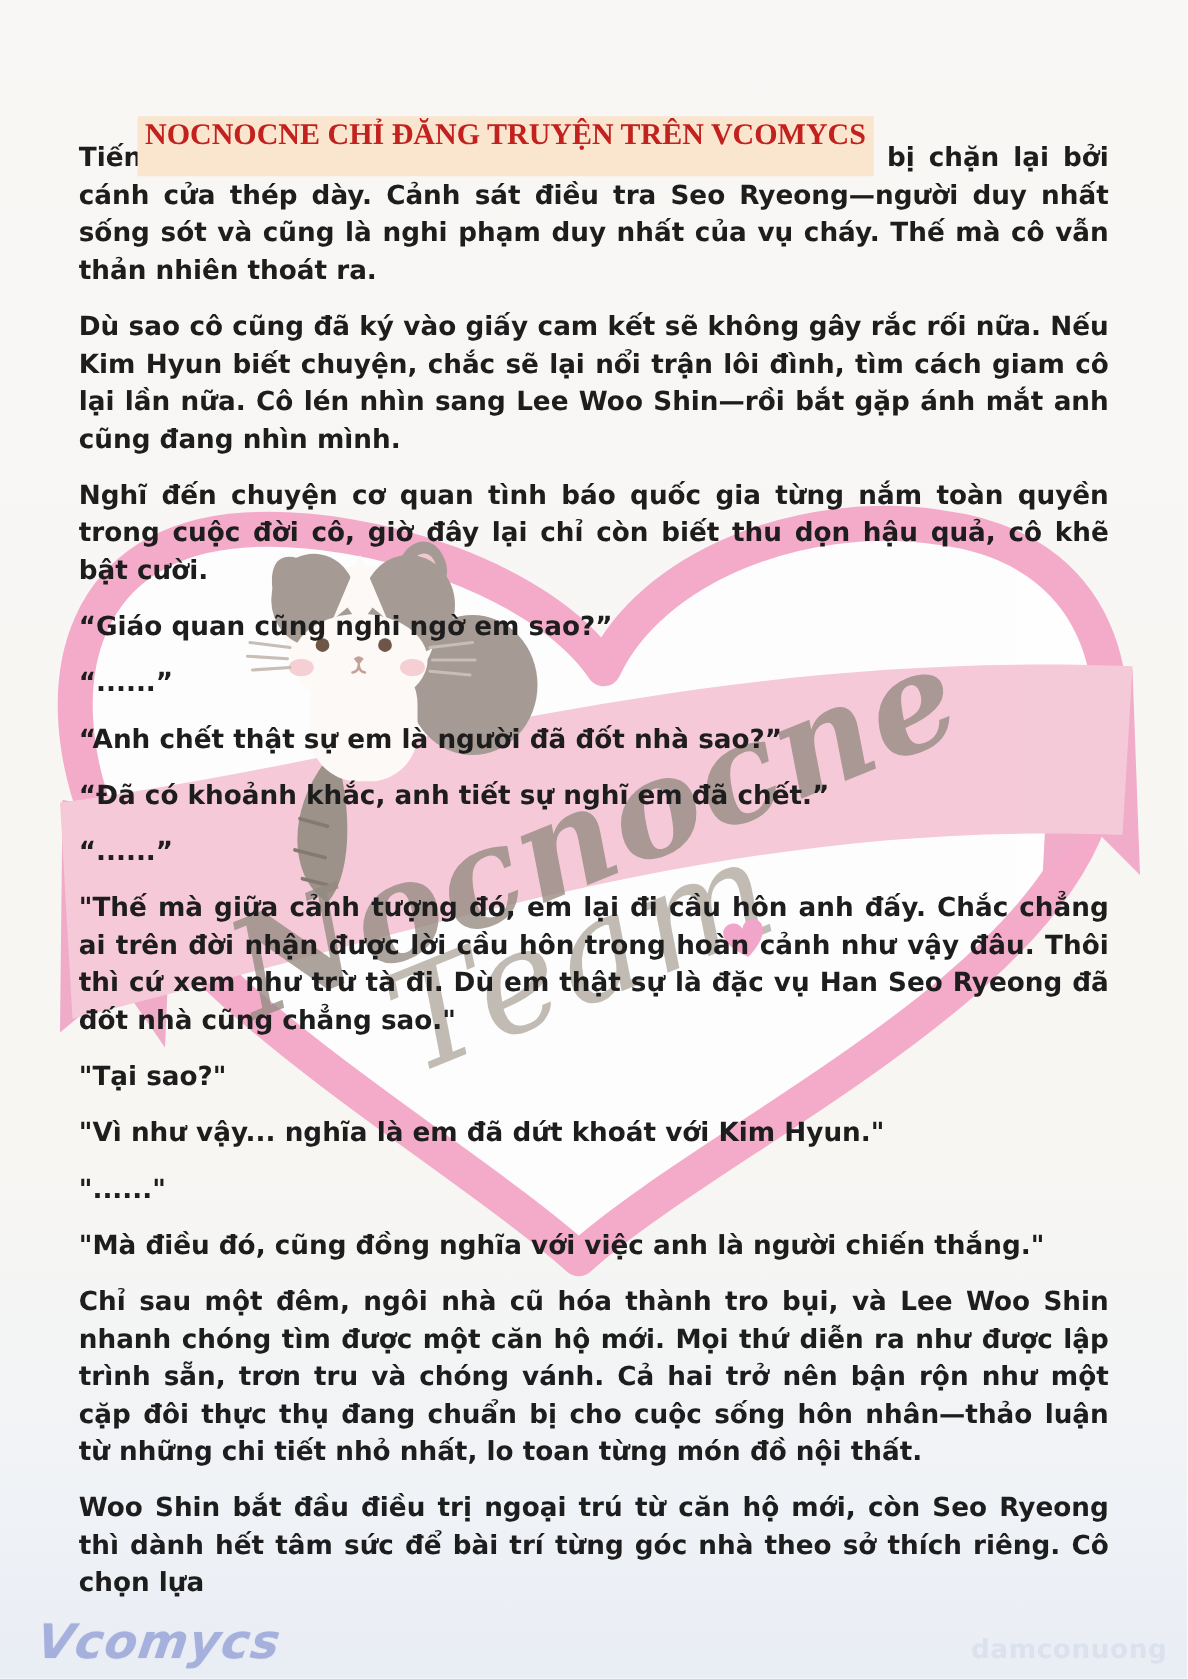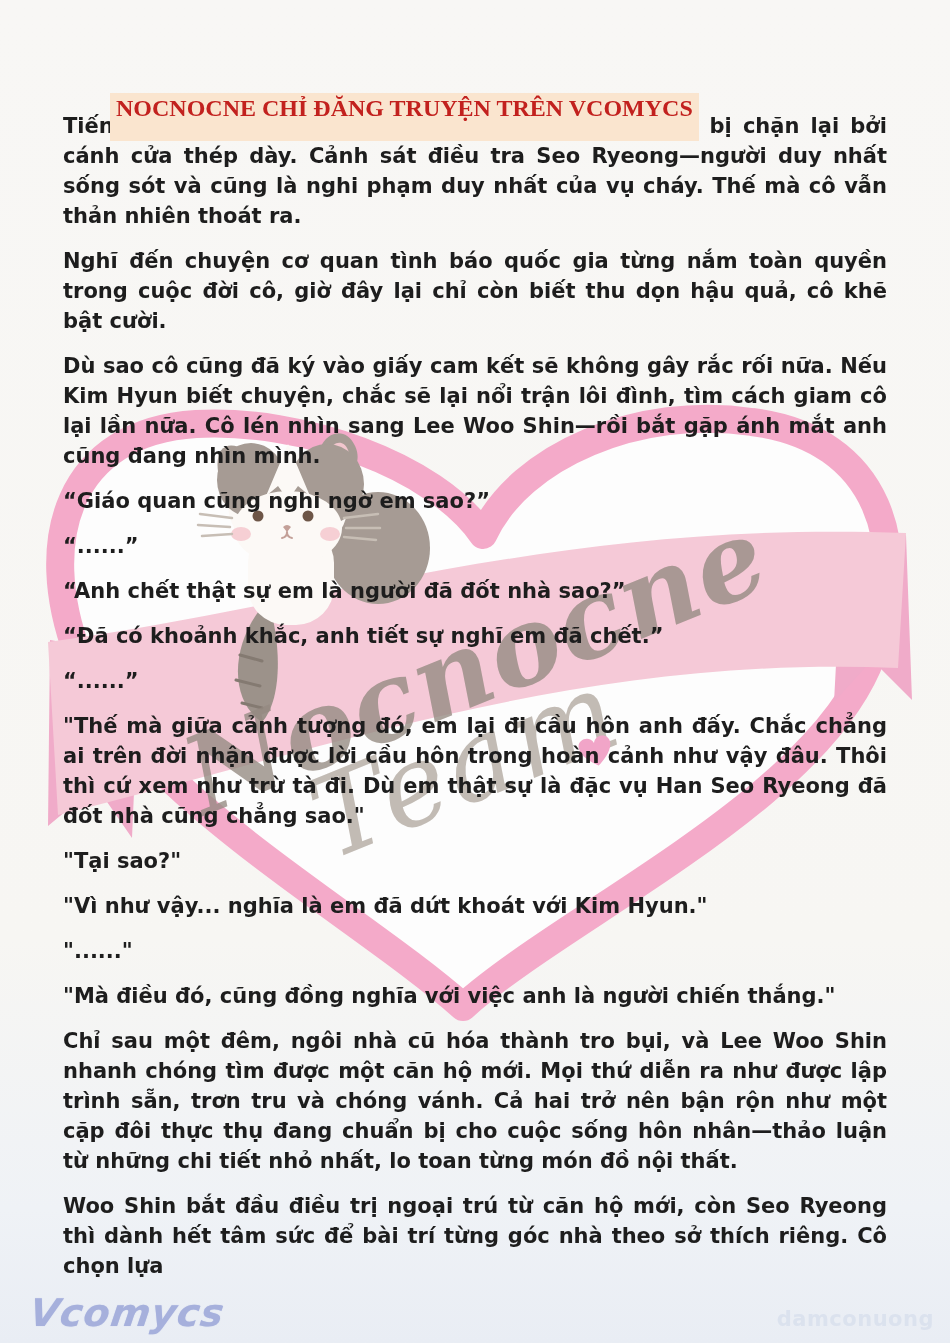--- a/index.html
+++ b/index.html
@@ -82,22 +82,22 @@
     <text transform="translate(490 700) rotate(-22)" text-anchor="middle" font-family="DejaVu Serif, Liberation Serif, serif" font-size="108" font-weight="bold" font-style="italic" letter-spacing="2" fill="#8d8178" fill-opacity="0.78">Nocnocne</text>
     <text transform="translate(480 800) rotate(-22)" text-anchor="middle" font-family="DejaVu Serif, Liberation Serif, serif" font-size="112" font-style="italic" letter-spacing="4" fill="#9f958b" fill-opacity="0.68">Team</text>
 
     <path transform="translate(588 734) rotate(-12)" d="M 20 12 C 20 3 7 1 4 10 C 1 1 -12 3 -12 12 C -12 23 4 33 4 33 C 4 33 20 23 20 12 Z" fill="#f19fc5"></path>
   </svg>
 
   <div class="header-notice">NOCNOCNE CHỈ ĐĂNG TRUYỆN TRÊN VCOMYCS</div>
 
   <div class="story">
     <p>Tiếng đập giấy xuống bàn đầy tức tối nhanh chóng bị chặn lại bởi cánh cửa thép dày. Cảnh sát điều tra Seo Ryeong—người duy nhất sống sót và cũng là nghi phạm duy nhất của vụ cháy. Thế mà cô vẫn thản nhiên thoát ra.</p>
+      <p>Dù sao cô cũng đã ký vào giấy cam kết sẽ không gây rắc rối nữa. Nếu Kim Hyun biết chuyện, chắc sẽ lại nổi trận lôi đình, tìm cách giam cô lại lần nữa. Cô lén nhìn sang Lee Woo Shin—rồi bắt gặp ánh mắt anh cũng đang nhìn mình.</p>
       <p>Nghĩ đến chuyện cơ quan tình báo quốc gia từng nắm toàn quyền trong cuộc đời cô, giờ đây lại chỉ còn biết thu dọn hậu quả, cô khẽ bật cười.</p>
-      <p>Dù sao cô cũng đã ký vào giấy cam kết sẽ không gây rắc rối nữa. Nếu Kim Hyun biết chuyện, chắc sẽ lại nổi trận lôi đình, tìm cách giam cô lại lần nữa. Cô lén nhìn sang Lee Woo Shin—rồi bắt gặp ánh mắt anh cũng đang nhìn mình.</p>
       <p>“Giáo quan cũng nghi ngờ em sao?”</p>
       <p>“......”</p>
       <p>“Anh chết thật sự em là người đã đốt nhà sao?”</p>
       <p>“Đã có khoảnh khắc, anh tiết sự nghĩ em đã chết.”</p>
       <p>“......”</p>
       <p>"Thế mà giữa cảnh tượng đó, em lại đi cầu hôn anh đấy. Chắc chẳng ai trên đời nhận được lời cầu hôn trong hoàn cảnh như vậy đâu. Thôi thì cứ xem như trừ tà đi. Dù em thật sự là đặc vụ Han Seo Ryeong đã đốt nhà cũng chẳng sao."</p>
       <p>"Tại sao?"</p>
       <p>"Vì như vậy... nghĩa là em đã dứt khoát với Kim Hyun."</p>
       <p>"......"</p>
       <p>"Mà điều đó, cũng đồng nghĩa với việc anh là người chiến thắng."</p>

